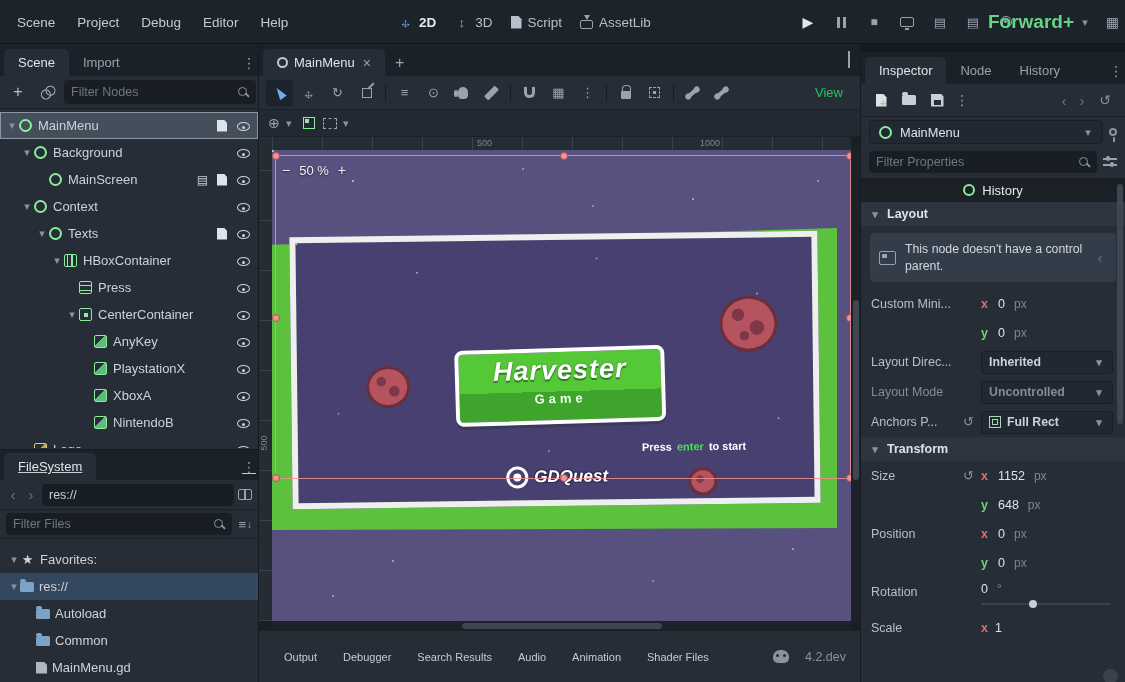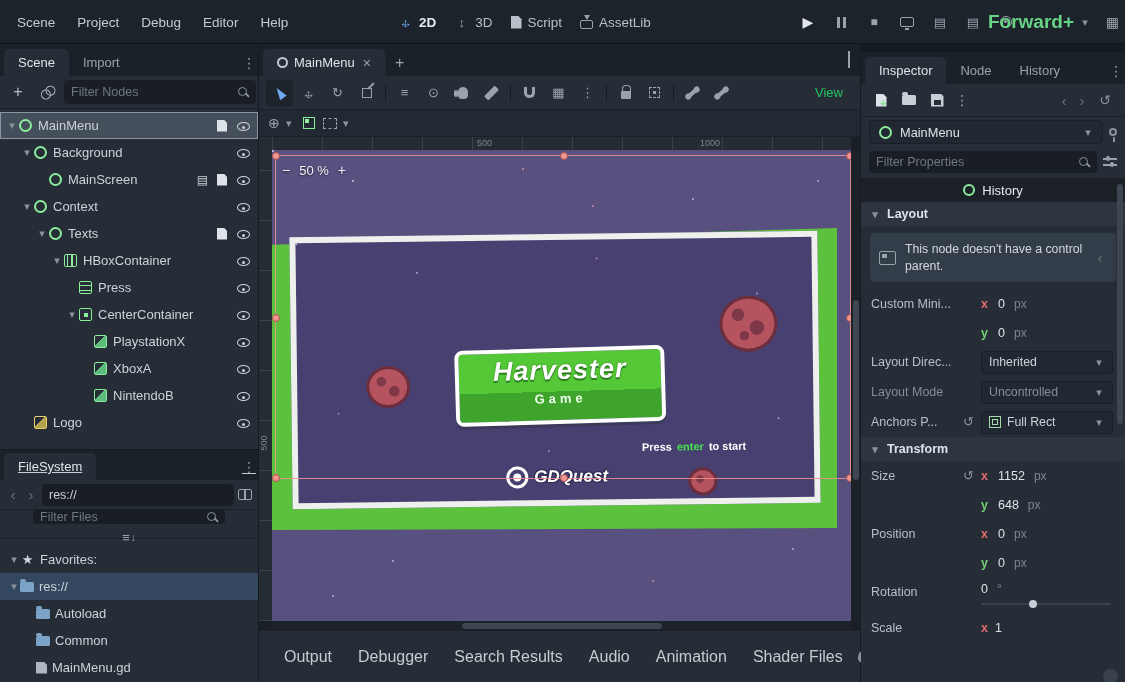--- a/index.html
+++ b/index.html
@@ -84,21 +84,21 @@
      background:linear-gradient(135deg,transparent 45%,#5dbb7c 45%);}
   .n-texy::before{content:"";width:11px;height:11px;border:1.5px solid #e6d06b;border-radius:2px;
      background:linear-gradient(135deg,transparent 45%,#b3a34f 45%);}
   .badge-film{font-size:12px;color:#c9cfd6;line-height:1;}
 
   .fs-dock{position:absolute;left:0;top:406px;width:258px;height:232px;background:#262d36;}
   .pathrow{display:flex;align-items:center;gap:4px;height:30px;padding:0 6px;border-bottom:1px solid #1b2128;}
   .navarr{color:#6b737d;font-size:15px;width:14px;text-align:center;cursor:pointer;}
   .panes{width:14px;height:11px;border:1.6px solid #9aa2ac;border-radius:2px;position:relative;flex:none;cursor:pointer;}
   .panes::after{content:"";position:absolute;left:5px;top:0;width:1.6px;height:100%;background:#9aa2ac;}
-  .filterrow{display:flex;align-items:center;gap:6px;height:29px;padding:0 6px;border-bottom:1px solid #1b2128;flex-direction:column;}
+  .filterrow{display:flex;align-items:center;gap:6px;height:29px;padding:0 6px;border-bottom:1px solid #1b2128;}
   .sort-ic{display:flex;align-items:center;gap:1px;color:#9aa2ac;cursor:pointer;}
   .sort-ic .eq{font-size:13px;} .sort-ic .dn{font-size:10px;}
   .folder{width:14px;height:10px;background:#7ba3c8;border-radius:1.5px;position:relative;flex:none;}
   .folder::before{content:"";position:absolute;top:-3px;left:0;width:6px;height:3px;background:#7ba3c8;border-radius:2px 2px 0 0;}
   .star-ic{color:#cfd5dc;font-size:13px;line-height:1;width:15px;text-align:center;flex:none;}
   .gd-ic{width:11px;height:12px;background:#aeb6c0;clip-path:polygon(0 0,68% 0,100% 28%,100% 100%,0 100%);flex:none;}
   .trow.fsel{background:#33475e;}
 
   
   .center{left:259px;top:44px;width:601px;height:638px;background:#262d36;}
@@ -182,21 +182,21 @@
   .gdq-text{font-size:17px;font-weight:bold;color:#ffffff;font-style:italic;
       text-shadow:1px 1px 0 #2e2a52,-1px 1px 0 #2e2a52,1px -1px 0 #2e2a52,-1px -1px 0 #2e2a52;}
   .selrect{position:absolute;left:3px;top:5px;width:576px;height:324px;border:1px solid rgba(243,147,143,.85);pointer-events:none;}
   .handle{position:absolute;width:8px;height:8px;border-radius:50%;background:#f2938f;border:1px solid #a85653;pointer-events:auto;}
   .zoomw{position:absolute;left:10px;top:12px;display:flex;align-items:center;gap:9px;color:#f0f2f4;
       text-shadow:0 1px 2px rgba(0,0,0,.6);font-size:13px;}
   .zoomw .zb{cursor:pointer;font-size:14px;}
 
   .bottom-panel{position:absolute;left:0;bottom:0;width:601px;height:52px;background:#262d36;border-top:1px solid #1b2128;
       display:flex;align-items:center;padding:0 14px;gap:4px;}
-  .btab{padding:6px 11px;color:#c6cbd2;cursor:pointer;border-radius:3px;font-size:16px;white-space:nowrap;}
+  .btab{padding:6px 11px;color:#c6cbd2;cursor:pointer;border-radius:3px;font-size:11px;white-space:nowrap;}
   .verbox{margin-left:auto;display:flex;align-items:center;gap:16px;color:#8b929c;font-size:12.5px;}
   .ghead{width:16px;height:13px;background:#8a929c;border-radius:7px 7px 5px 5px;position:relative;}
   .ghead::before,.ghead::after{content:"";position:absolute;top:4px;width:3px;height:3px;border-radius:50%;background:#262d36;}
   .ghead::before{left:3px;} .ghead::after{right:3px;}
 
   
   .right-dock{left:861px;top:52px;width:264px;height:638px;background:#262d36;}
   .insp-toolbar{display:flex;align-items:center;gap:4px;height:33px;padding:0 8px;border-bottom:1px solid #1b2128;}
   .page-ic{width:11px;height:13px;background:#dde3e9;clip-path:polygon(0 0,68% 0,100% 28%,100% 100%,0 100%);position:relative;}
   .newres{position:relative;}
@@ -229,21 +229,21 @@
   .prop .revert{width:18px;flex:none;color:#8a929c;font-size:13px;padding-top:7px;cursor:pointer;}
   .prop .pval{flex:1;display:flex;align-items:center;gap:6px;min-height:30px;}
   .pval.col{flex-direction:column;align-items:stretch;gap:0;}
   .xyline{display:flex;align-items:center;gap:9px;height:29px;}
   .ax{font-size:12.5px;font-weight:bold;width:8px;}
   .ax.x{color:#e36b6b;} .ax.y{color:#74d074;}
   .num{color:#dde2e7;font-size:12.5px;cursor:text;}
   .unit{color:#7d8590;font-size:12px;}
   .chk{width:15px;height:15px;background:#1a2026;border:1px solid #343c46;border-radius:3px;margin-top:0;cursor:pointer;flex:none;}
   .dd{flex:1;height:23px;background:#222831;border:1px solid #1a1f26;border-radius:3px;display:flex;align-items:center;
-      gap:6px;padding:0 7px;cursor:pointer;}
+      gap:6px;padding:0 7px;cursor:pointer;font-weight:bold;}
   .dd .ddtext{font-size:12.3px;color:#ccd2d9;flex:1;white-space:nowrap;overflow:hidden;}
   .dd.disabled .ddtext{color:#848c96;}
   .preset-ic{width:12px;height:12px;border:1.5px solid #a4dcab;position:relative;flex:none;}
   .preset-ic::after{content:"";position:absolute;inset:2px;border:1.2px solid #a4dcab;}
   .slider{position:relative;height:2px;background:#3a414c;margin:2px 2px 8px 0;}
   .slider .knob{position:absolute;left:37%;top:-3px;width:8px;height:8px;background:#c9ced6;border-radius:50%;cursor:pointer;}
   .insp-sbar{position:absolute;right:2px;top:2px;bottom:2px;width:6px;}
   .insp-sbar .thumb{position:absolute;left:0;width:6px;top:4px;height:240px;background:#3e4652;border-radius:3px;}
   .scroll-fab{position:absolute;right:7px;bottom:6px;width:15px;height:15px;border-radius:50%;background:#39414d;cursor:pointer;}
 </style>
@@ -404,20 +404,28 @@
           <span class="car">▾</span>
           <span class="nicon n-cont"></span>
           <span class="tlabel">CenterContainer</span>
           <span class="badges">
               <span class="eye"></span>
             </span>
         </div>
         <div class="trow" style="padding-left:81px;">
           <span class="car"></span>
           <span class="nicon n-tex"></span>
+          <span class="tlabel">AnyKey</span>
+          <span class="badges">
+              <span class="eye"></span>
+            </span>
+        </div>
+        <div class="trow" style="padding-left:81px;">
+          <span class="car"></span>
+          <span class="nicon n-tex"></span>
           <span class="tlabel">PlaystationX</span>
           <span class="badges">
               <span class="eye"></span>
             </span>
         </div>
         <div class="trow" style="padding-left:81px;">
           <span class="car"></span>
           <span class="nicon n-tex"></span>
           <span class="tlabel">XboxA</span>
           <span class="badges">

